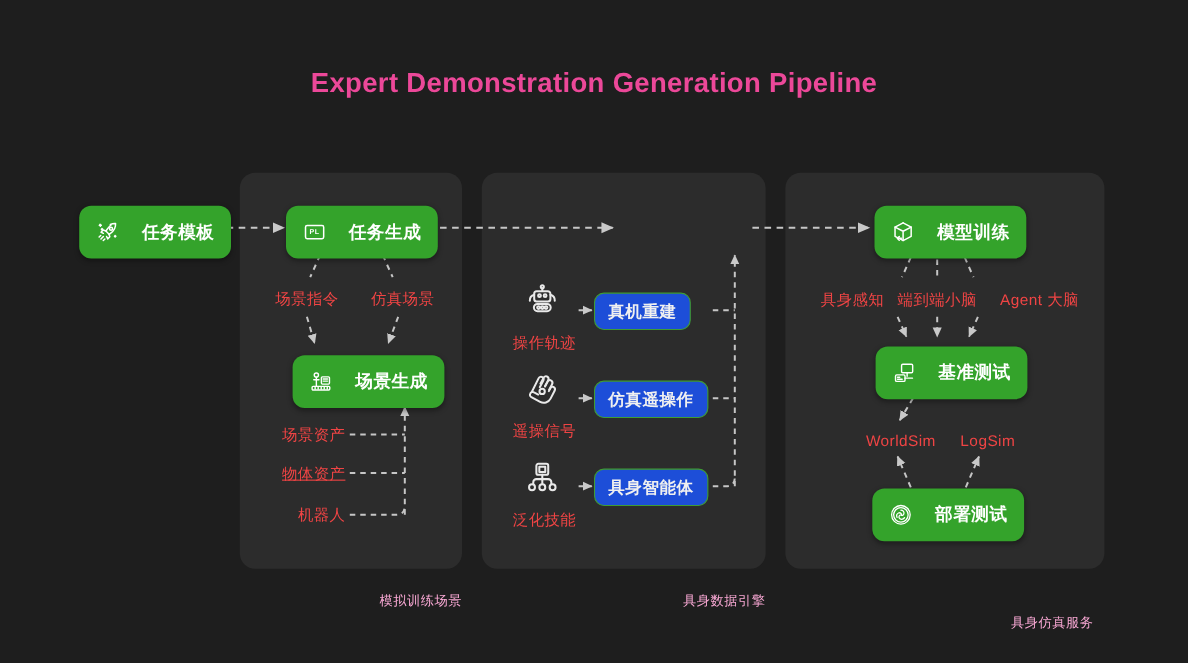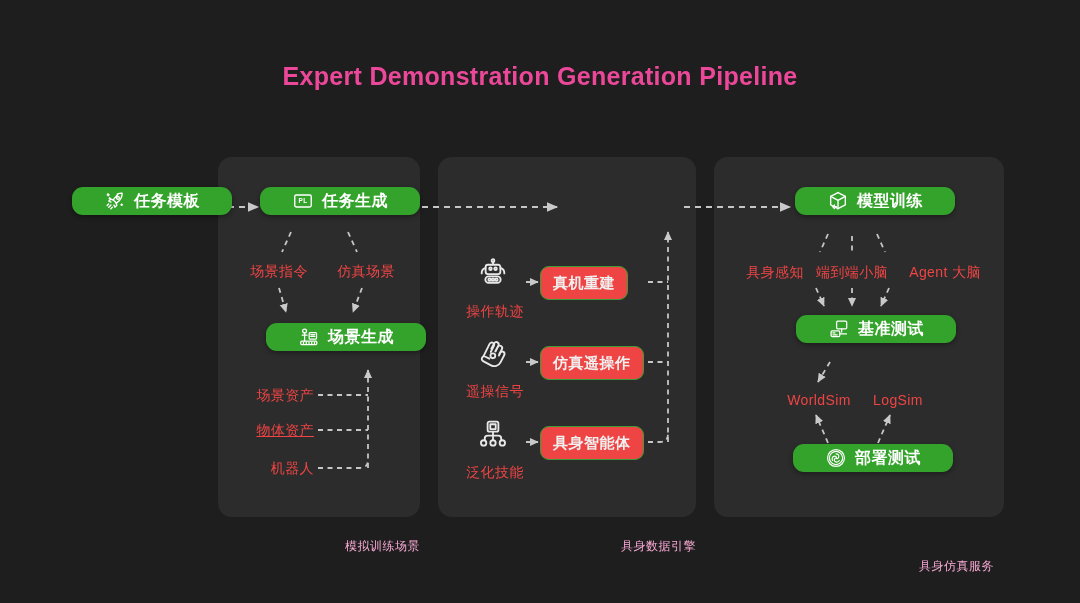--- a/index.html
+++ b/index.html
@@ -30,35 +30,35 @@
   .panel-caption{
     position:absolute;top:538px;font-size:12px;color:#f9a8d4;
     text-align:right;letter-spacing:.5px;
   }
   #caption-1{left:218px;width:202px;}
   #caption-2{left:438px;width:258px;}
   #caption-3{left:704px;width:290px;margin-top:20px;}
 
   
   .pill{
-    position:absolute;display:flex;align-items:center;gap:8px;
+    position:absolute;display:flex;align-items:center;gap:20px;
     background:#34a32b;border-radius:11px;
-    padding:0 32px;height:28px;
+    padding:0 15px;height:48px;
     color:#ffffff;font-size:16px;font-weight:700;
     letter-spacing:.5px;white-space:nowrap;
     box-shadow:0 2px 5px rgba(0,0,0,.35);
   }
   .pill .ico{width:22px;height:22px;flex:0 0 22px;display:block;}
   .pill .ico svg{width:22px;height:22px;display:block;}
 
   
   .obox{
     position:absolute;display:flex;align-items:center;justify-content:center;
     border:1.6px solid #3f9c35;border-radius:9px;
-    background:#ef4444;height:32px;
+    background:#1d4ed8;height:32px;
     color:#f0f0f0;font-size:15px;font-weight:700;letter-spacing:.5px;
     white-space:nowrap;padding:0 12px;
   }
 
   
   .lbl{
     position:absolute;font-size:14px;color:#ef4444;white-space:nowrap;
     letter-spacing:.4px;
   }
   .lbl.center{transform:translateX(-50%);}

